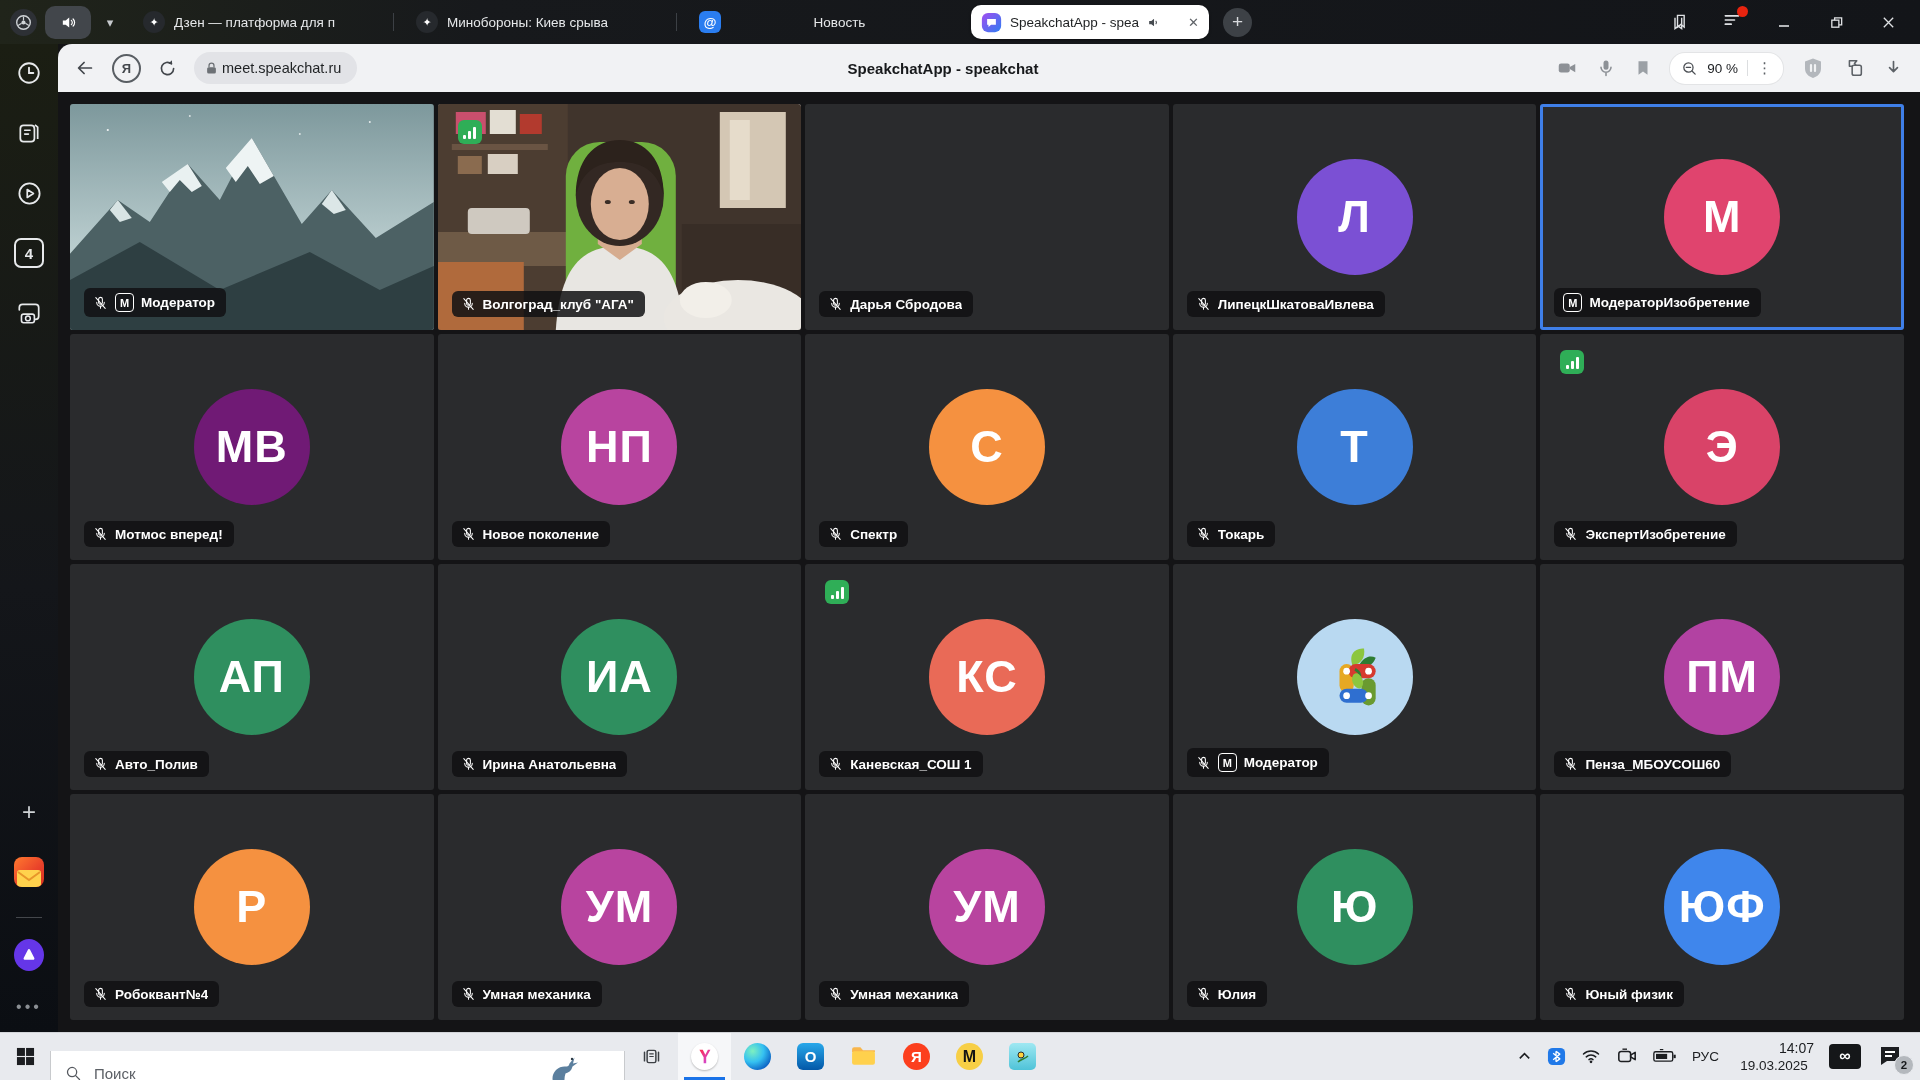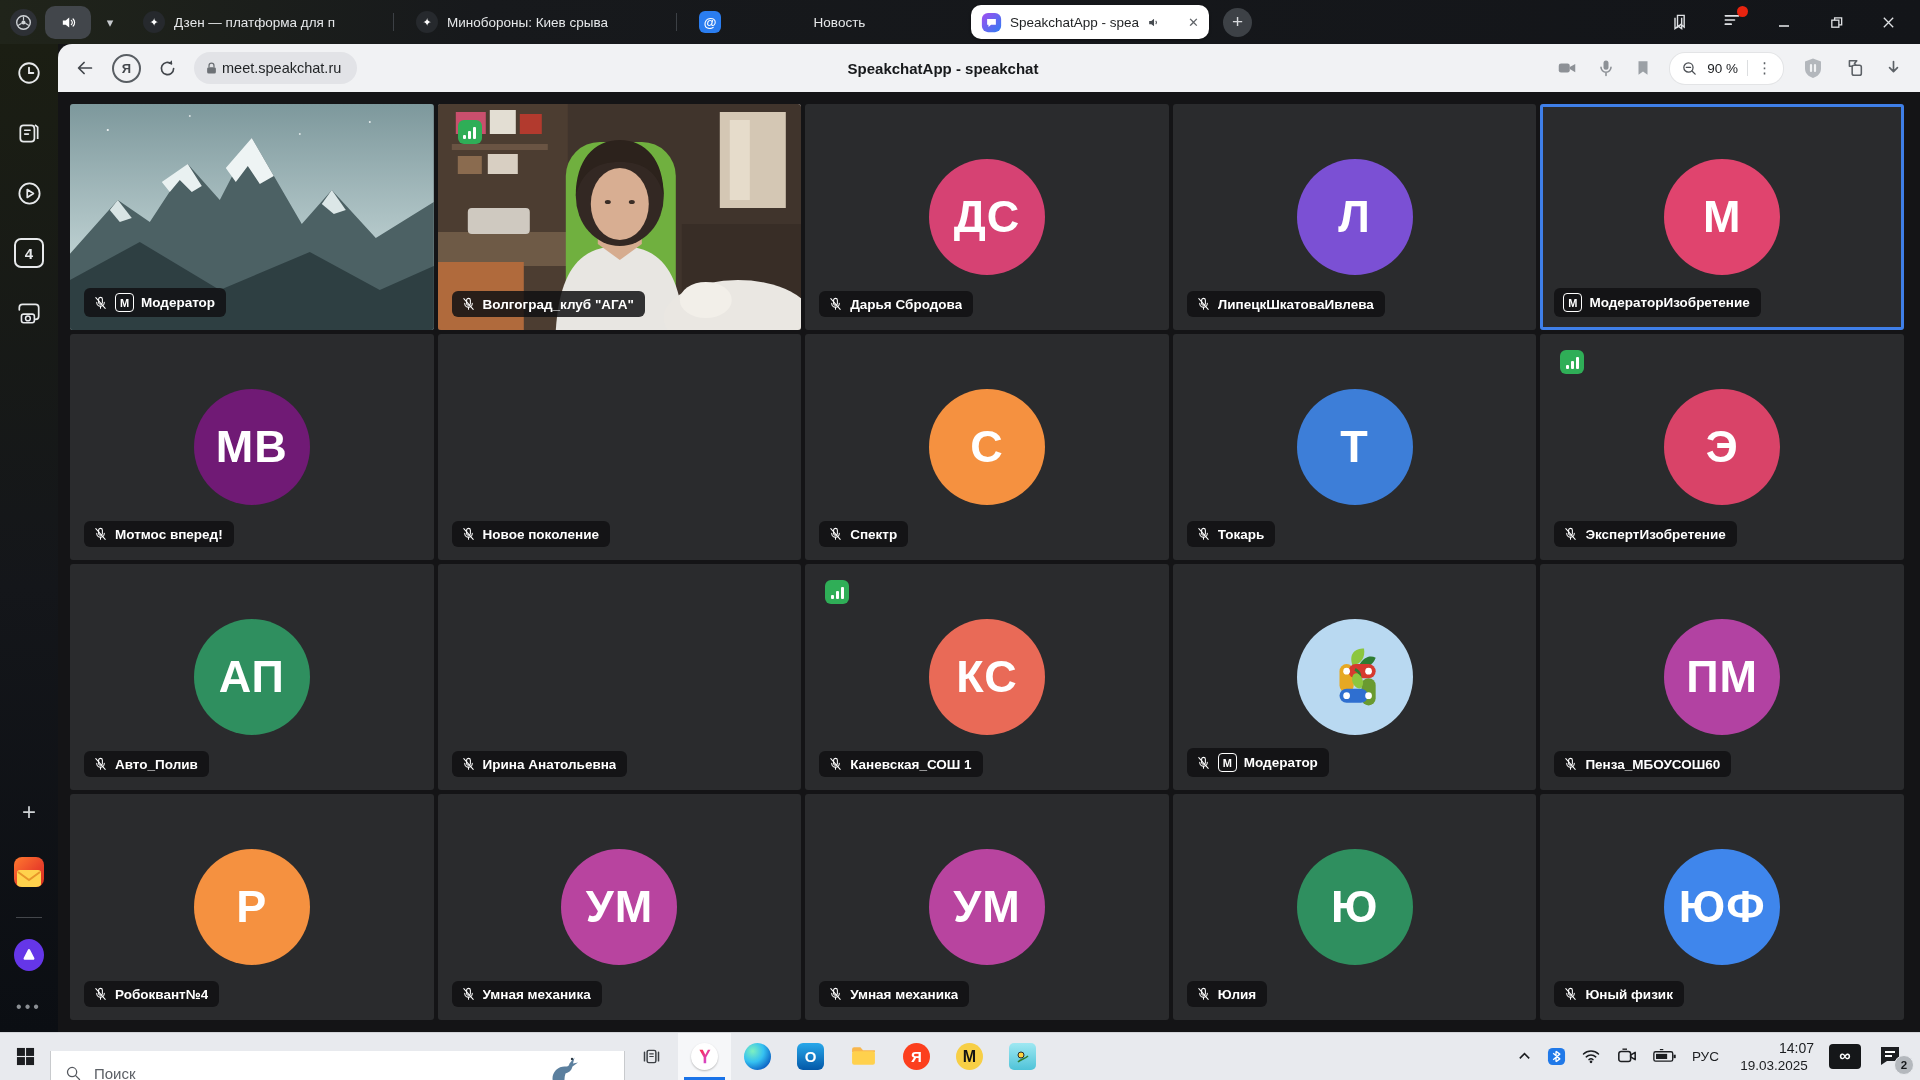--- a/index.html
+++ b/index.html
@@ -376,21 +376,20 @@
           <div class="name-label">
             <svg width="15" height="16" viewBox="0 0 24 24">
     <rect x="9" y="3" width="6" height="11" rx="3" fill="none" stroke="#fff" stroke-width="1.7"></rect>
     <path d="M6 11a6 6 0 0 0 12 0M12 17v3.5" fill="none" stroke="#fff" stroke-width="1.7" stroke-linecap="round"></path>
     <path d="M4.5 3.5l15 17" stroke="#fff" stroke-width="1.7" stroke-linecap="round"></path>
   </svg>
             <span class="pname">Волгоград_клуб "АГА"</span>
           </div>
         </div>
         <div class="tile">
-          <div class="avatar" style="background: rgb(214, 66, 115);">ДС</div>
           <div class="name-label">
             <svg width="15" height="16" viewBox="0 0 24 24">
     <rect x="9" y="3" width="6" height="11" rx="3" fill="none" stroke="#fff" stroke-width="1.7"></rect>
     <path d="M6 11a6 6 0 0 0 12 0M12 17v3.5" fill="none" stroke="#fff" stroke-width="1.7" stroke-linecap="round"></path>
     <path d="M4.5 3.5l15 17" stroke="#fff" stroke-width="1.7" stroke-linecap="round"></path>
   </svg>
             <span class="pname">Дарья Сбродова</span>
           </div>
         </div>
         <div class="tile">
@@ -416,20 +415,21 @@
           <div class="name-label">
             <svg width="15" height="16" viewBox="0 0 24 24">
     <rect x="9" y="3" width="6" height="11" rx="3" fill="none" stroke="#fff" stroke-width="1.7"></rect>
     <path d="M6 11a6 6 0 0 0 12 0M12 17v3.5" fill="none" stroke="#fff" stroke-width="1.7" stroke-linecap="round"></path>
     <path d="M4.5 3.5l15 17" stroke="#fff" stroke-width="1.7" stroke-linecap="round"></path>
   </svg>
             <span class="pname">Мотмос вперед!</span>
           </div>
         </div>
         <div class="tile">
+          <div class="avatar" style="background: rgb(184, 68, 159);">НП</div>
           <div class="name-label">
             <svg width="15" height="16" viewBox="0 0 24 24">
     <rect x="9" y="3" width="6" height="11" rx="3" fill="none" stroke="#fff" stroke-width="1.7"></rect>
     <path d="M6 11a6 6 0 0 0 12 0M12 17v3.5" fill="none" stroke="#fff" stroke-width="1.7" stroke-linecap="round"></path>
     <path d="M4.5 3.5l15 17" stroke="#fff" stroke-width="1.7" stroke-linecap="round"></path>
   </svg>
             <span class="pname">Новое поколение</span>
           </div>
         </div>
         <div class="tile">
@@ -475,20 +475,21 @@
           <div class="name-label">
             <svg width="15" height="16" viewBox="0 0 24 24">
     <rect x="9" y="3" width="6" height="11" rx="3" fill="none" stroke="#fff" stroke-width="1.7"></rect>
     <path d="M6 11a6 6 0 0 0 12 0M12 17v3.5" fill="none" stroke="#fff" stroke-width="1.7" stroke-linecap="round"></path>
     <path d="M4.5 3.5l15 17" stroke="#fff" stroke-width="1.7" stroke-linecap="round"></path>
   </svg>
             <span class="pname">Авто_Полив</span>
           </div>
         </div>
         <div class="tile">
+          <div class="avatar" style="background: rgb(47, 143, 95);">ИА</div>
           <div class="name-label">
             <svg width="15" height="16" viewBox="0 0 24 24">
     <rect x="9" y="3" width="6" height="11" rx="3" fill="none" stroke="#fff" stroke-width="1.7"></rect>
     <path d="M6 11a6 6 0 0 0 12 0M12 17v3.5" fill="none" stroke="#fff" stroke-width="1.7" stroke-linecap="round"></path>
     <path d="M4.5 3.5l15 17" stroke="#fff" stroke-width="1.7" stroke-linecap="round"></path>
   </svg>
             <span class="pname">Ирина Анатольевна</span>
           </div>
         </div>
         <div class="tile">

